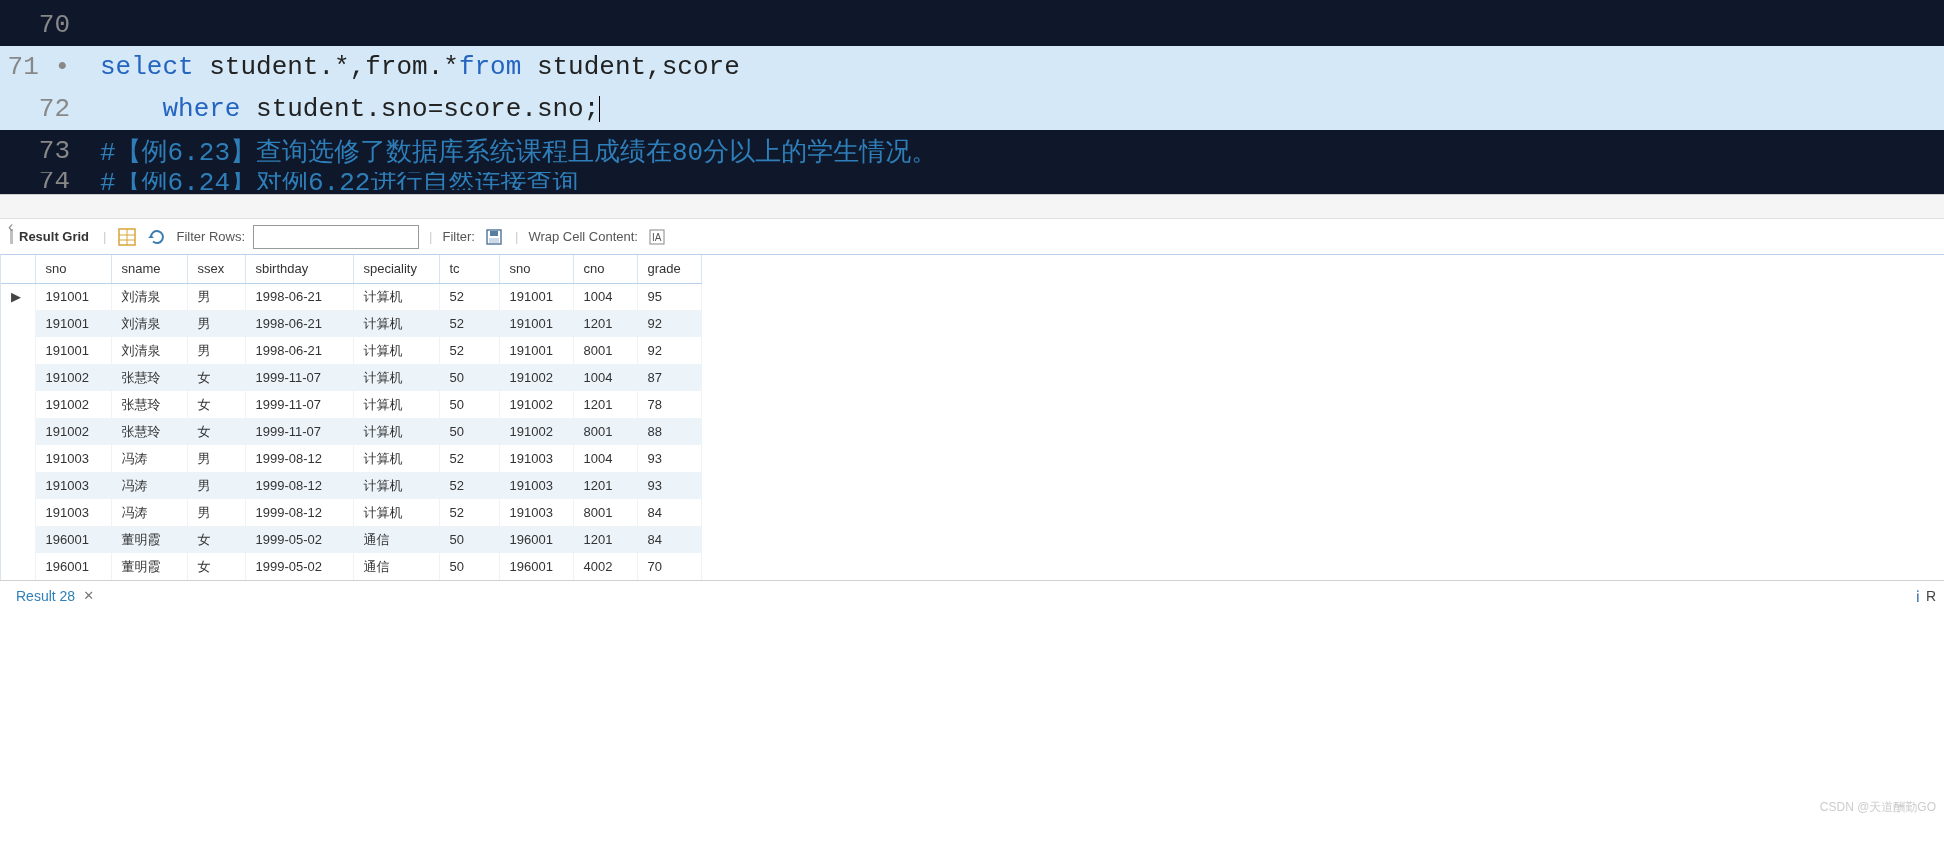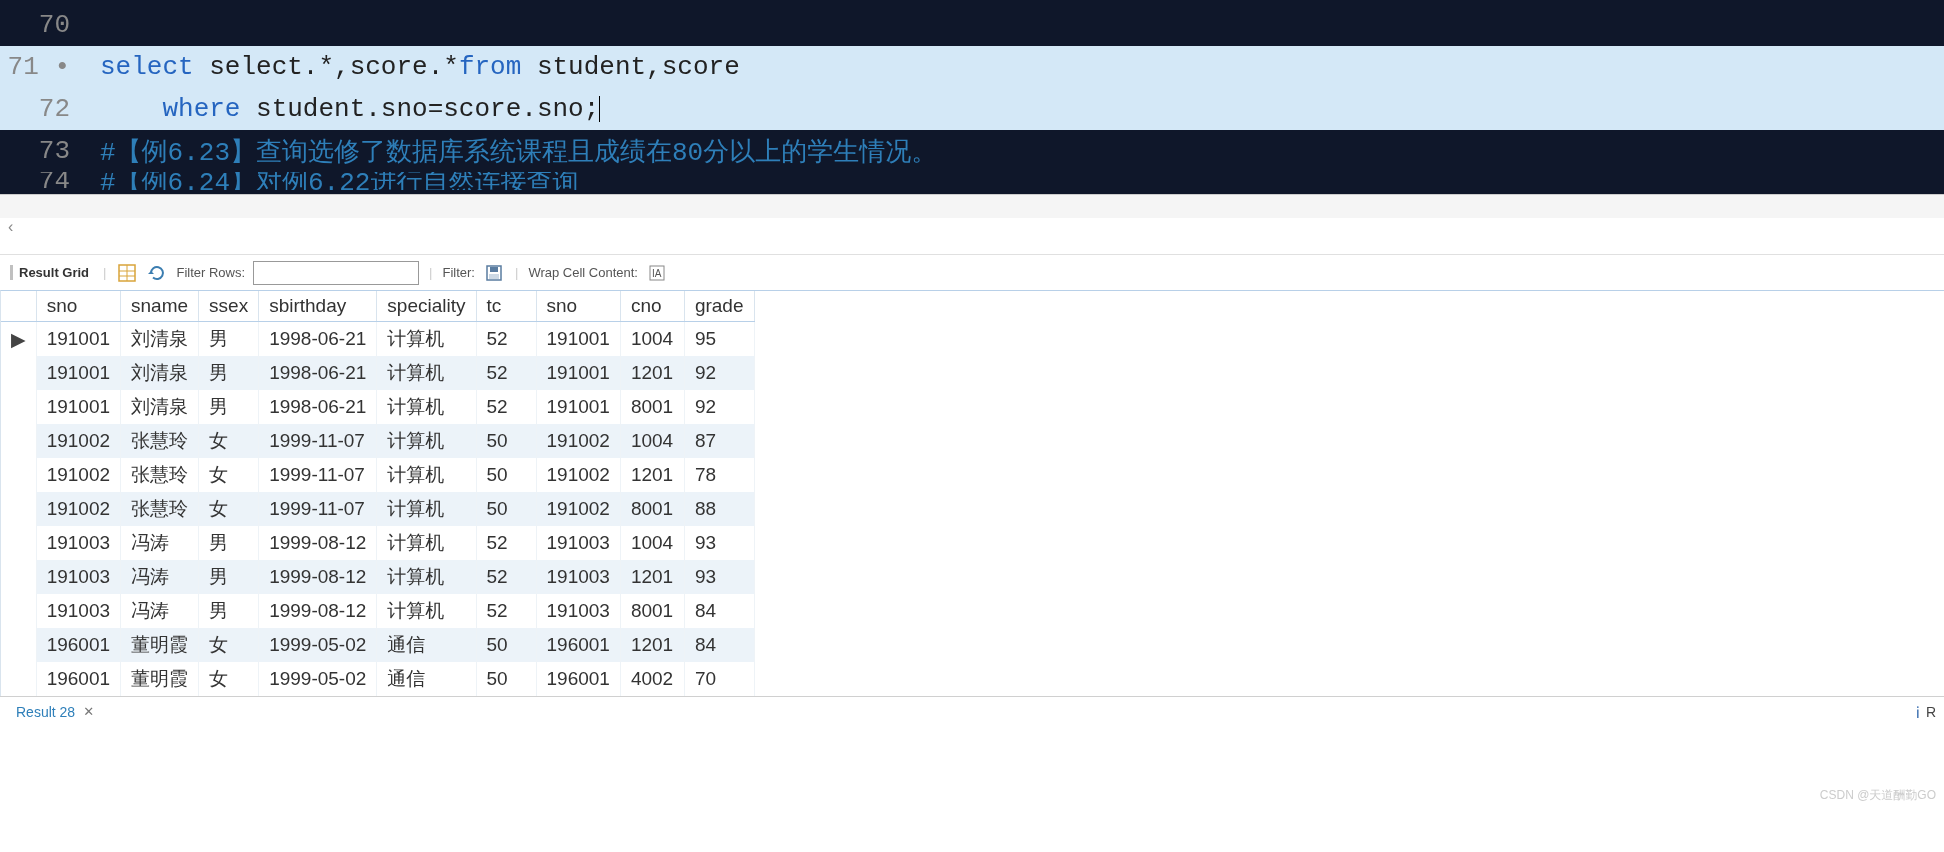--- a/index.html
+++ b/index.html
@@ -16,29 +16,29 @@
     .comment { color: #2e7fb9; }
     .keyword { color: #2565c0; font-weight: normal; text-align: center; }
     .plain { color: #222; }
     .cursor { border-left: 1px solid #000; display: inline-block; height: 26px; vertical-align: middle; }
     
     .scroll-left { position: absolute; left: 8px; bottom: -18px; color: #888; font-size: 16px; cursor: pointer; }
     
     .divider-wrap { height: 24px; position: relative; border-top: 1px solid #ccc; background: #f5f5f5; }
     .dot-handle { width: 862px; height: 8px; margin: 0 auto; display: flex; align-items: center; justify-content: center; gap: 2px; padding-top: 2px; }
     
-    .toolbar { height: 36px; display: flex; align-items: center; padding: 0 10px; font-size: 13px; color: #333; border-top: 1px solid #e0e0e0; margin-top: 36px; }
+    .toolbar { height: 36px; display: flex; align-items: center; padding: 0 10px; font-size: 13px; color: #333; border-top: 1px solid #e0e0e0; }
     .result-grid-label { font-weight: bold; border-left: 3px solid #c0c0c0; padding-left: 6px; margin-right: 8px; }
     .tb-sep { color: #ccc; margin: 0 6px; }
     .tb-icon { display: inline-flex; align-items: center; justify-content: center; width: 22px; height: 22px; cursor: pointer; margin: 0 4px; }
     .tb-label { color: #555; margin: 0 4px; }
     .filter-input { width: 166px; height: 24px; border: 1px solid #999; padding: 0 4px; margin: 0 4px; }
     
     .result-table-wrap { border-top: 1px solid #b8d0e8; border-left: 1px solid #d9e4ee; overflow: hidden; }
-    .result-table { border-collapse: collapse; font-size: 19px; }
+    .result-table { border-collapse: collapse; font-size: 13px; }
     .result-table th { background: #fff; border-right: 1px solid #d9e4ee; border-bottom: 1px solid #b8d0e8; padding: 4px 10px; text-align: left; font-weight: normal; color: #333; height: 28px; }
     .result-table td { border-right: 1px solid #eef3f7; padding: 4px 10px; text-align: left; color: #333; height: 27px; }
     .result-table tbody tr:nth-child(even) td { background: #ecf3f9; }
     .result-table tbody tr:nth-child(odd) td { background: #fff; }
     .row-head { width: 34px; background: #fff !important; border-right: 1px solid #d9e4ee; }
     .row-pointer { color: #444; }
     .last-row td { border-bottom: none; }
     
     th.col-sno1, td.col-sno1 { min-width: 76px; }
     th.col-sname, td.col-sname { min-width: 76px; }
@@ -51,33 +51,33 @@
     th.col-grade, td.col-grade { min-width: 64px; }
     th.col-rowh { width: 34px; }
     
     .result-tabs { height: 30px; border-top: 1px solid #d0d0d0; display: flex; align-items: center; padding: 12px 8px; }
     .result-tab { display: flex; align-items: center; color: #2e7fb9; font-size: 14px; padding: 4px 8px; cursor: pointer; }
     .result-tab .close-x { color: #777; margin-left: 8px; font-size: 13px; cursor: pointer; }
     .right-info { margin-left: auto; display: flex; align-items: center; gap: 6px; }
     .info-badge { color: #3b6fb0; font-size: 16px; }
     .ro-label { color: #444; }
     
-    .watermark { position: fixed; right: 8px; bottom: 48px; font-size: 12px; color: #ccc; pointer-events: none; }
+    .watermark { position: fixed; right: 8px; bottom: 36px; font-size: 12px; color: #ccc; pointer-events: none; }
   </style>
 </head>
 <body>
 
 <div class="editor">
 
 <div class="code-line">
       <div class="gutter">70</div>
     </div>
     <div class="code-line line-71">
       <div class="gutter">71<span class="line-marker"> •</span></div>
-      <div class="code-content"><span class="keyword">select</span><span class="plain"> select.*,score.*</span><span class="keyword">from</span><span class="plain"> student,score</span></div>
+      <div class="code-content"><span class="keyword">select</span><span class="plain"> student.*,from.*</span><span class="keyword">from</span><span class="plain"> student,score</span></div>
     </div>
     <div class="code-line line-72">
       <div class="gutter">72</div>
       <div class="code-content"><span class="plain">    </span><span class="keyword">where</span><span class="plain"> student.sno=score.sno;</span><span class="cursor"></span></div>
     </div>
     <div class="code-line">
       <div class="gutter">73</div>
       <div class="code-content"><span class="comment">#【例6.23】查询选修了数据库系统课程且成绩在80分以上的学生情况。</span></div>
     </div>
     <div class="code-line line-74">

